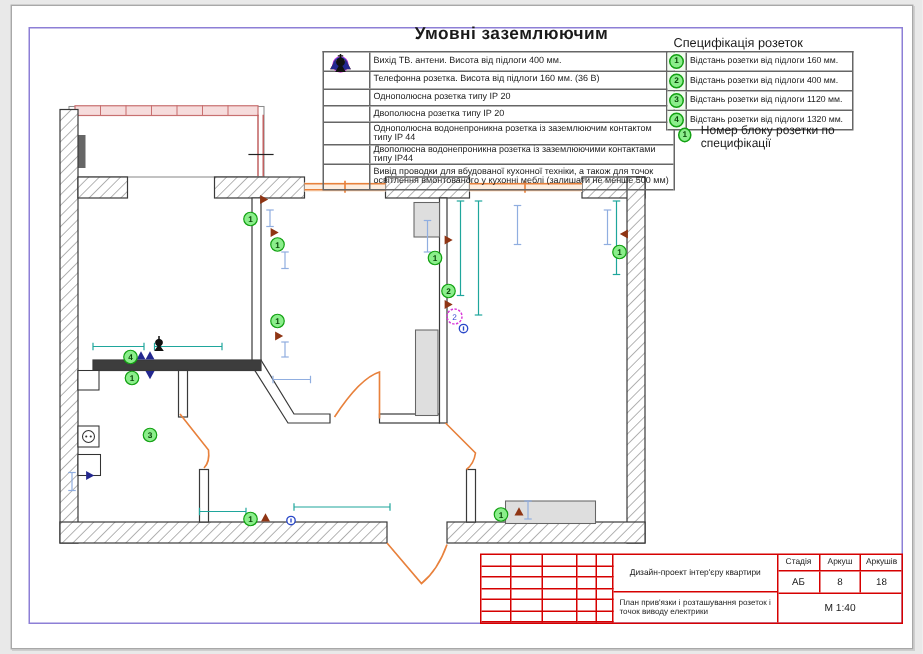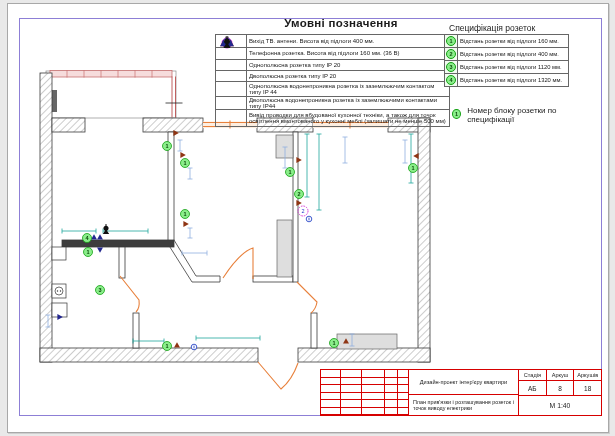--- a/index.html
+++ b/index.html
@@ -16,21 +16,21 @@
   .lic{width:30px;border-right:1px solid #666;display:flex;align-items:center;justify-content:center;}
   .ltx{flex:1;font-size:6px;line-height:1.08;padding:1px 2px;display:flex;align-items:center;}
   
   #spec-title{left:449px;top:23px;width:120px;font-size:8.5px;font-weight:400;}
   #spec-table{left:444px;top:34px;width:123px;border:1px solid #666;border-bottom:none;}
   .srow{display:flex;border-bottom:1px solid #666;height:12px;}
   .sic{width:12px;border-right:1px solid #666;display:flex;align-items:center;justify-content:center;background:#f2fcf0;}
   .stx{flex:1;font-size:5.8px;display:flex;align-items:center;padding:0 2px;}
   .gball{width:8px;height:8px;border-radius:50%;background:#8bee8b;border:1px solid #12a012;
     font-size:5.5px;font-weight:700;color:#0a4a0a;display:flex;align-items:center;justify-content:center;}
-  #spec-note{left:452px;top:106px;width:140px;display:flex;gap:6px;align-items:flex-start;}
+  #spec-note{left:452px;top:82px;width:140px;display:flex;gap:6px;align-items:flex-start;}
   #spec-note .gball{margin-top:3px;}
   #spec-note .ntx{font-size:8px;line-height:1.15;}
   
   #tblock{left:320px;top:369px;width:280px;height:45px;border:1px solid #d60000;display:flex;}
   .tb-grid{width:88px;display:grid;grid-template-columns:20px 21px 23px 13px 11px;
     grid-template-rows:repeat(6,1fr);}
   .tb-grid div{border-right:1px solid #d60000;border-bottom:1px solid #d60000;}
   .tb-mid{width:109px;border-right:1px solid #d60000;display:flex;flex-direction:column;}
   .tb-proj{height:24px;border-bottom:1px solid #d60000;display:flex;align-items:center;
     justify-content:center;text-align:center;font-size:5.6px;padding:0 3px;}
@@ -306,21 +306,21 @@
         <circle cx="194" cy="347" r="2.8" fill="#fff" stroke="#2a48c8" stroke-width="0.9"></circle>
         <line x1="194" y1="345.6" x2="194" y2="348.4" stroke="#2a48c8" stroke-width="0.9"></line>
       </g>
       <g>
         <circle cx="309" cy="219" r="2.8" fill="#fff" stroke="#2a48c8" stroke-width="0.9"></circle>
         <line x1="309" y1="217.6" x2="309" y2="220.4" stroke="#2a48c8" stroke-width="0.9"></line>
       </g>
     </g>
 </svg>
 
-<div class="abs" id="legend-title">Умовні позначення</div>
+<div class="abs" id="legend-title">Умовні заземлюючим</div>
 <div class="abs" id="legend-table">
     <div class="lrow" style="height: 12px;">
       <div class="lic">
         <svg width="22" height="16" viewBox="-11 -8 22 16">
           <circle cx="0" cy="0" r="5" fill="none" stroke="#d93bd9" stroke-width="1"></circle>
           <text x="0" y="2" font-size="5" fill="#2233cc" text-anchor="middle" font-style="italic">tv</text>
         </svg>
       </div>
       <div class="ltx">Вихід ТВ. антени. Висота від підлоги 400 мм.</div>
     </div>

